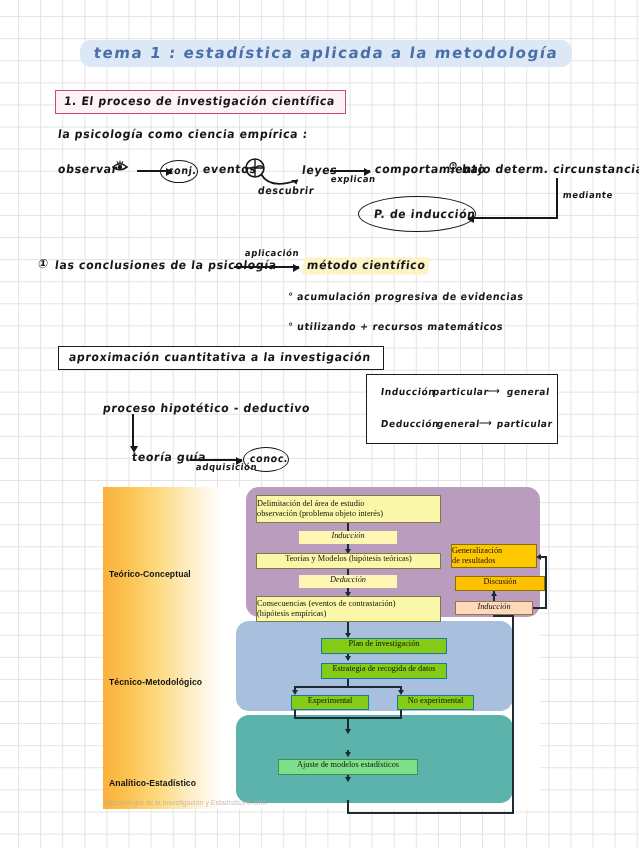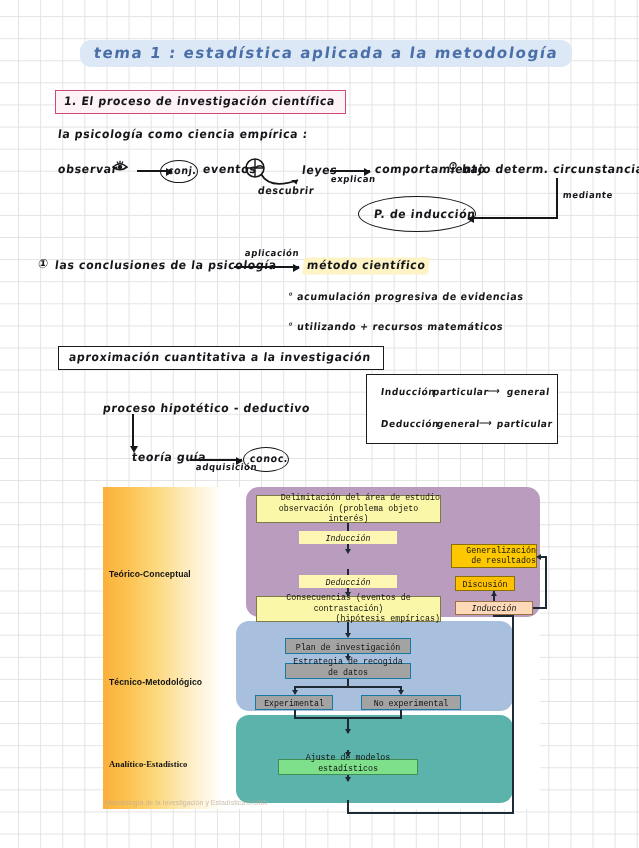--- a/index.html
+++ b/index.html
@@ -106,31 +106,31 @@
   }
   #heading-block{
     position:absolute;left:6px;top:14px;width:122px;text-align:center;
   }
   .panel{position:absolute;border-radius:13px;}
   #panel-purple{left:143px;top:0px;width:294px;height:130px;background:#b99cbe;}
   #panel-blue{left:133px;top:134px;width:277px;height:90px;background:#a8c0dd;}
   #panel-green{left:133px;top:228px;width:277px;height:88px;background:#5bb3ab;}
   .nodebox{
     position:absolute;border:1px solid #4a4a38;
-    font-family:Liberation Mono, monospace;
+    font-family:Liberation Serif, serif;
     font-size:8.3px;color:#12120f;text-align:center;
-    display:flex;align-items:flex-end;justify-content:center;
+    display:flex;align-items:flex-start;justify-content:center;
     line-height:10.4px;box-sizing:border-box;
   }
   .yellowbox{background:#fbf7a8;border-color:#7d7a4a;}
   .labelbox{background:#fdf7b3;border:none;font-style:italic;}
   .goldbox{background:#fdc800;border-color:#8a7000;}
   .goldbox2{background:#ffc000;border-color:#8a7000;}
   .peachbox{background:#fcd9b8;border-color:#9c7147;font-style:italic;}
-  .cyanbox{background:#a3a3a3;border-color:#1878a0;}
+  .cyanbox{background:#84cc16;border-color:#1878a0;margin-left:36px;}
   .greenbox{background:#7ee08b;border-color:#3f8f52;}
   .dline{position:absolute;background:#1e2a33;}
   .dline-arrow{position:absolute;width:0;height:0;}
   .arrow-down{
     border-left:3.5px solid transparent;border-right:3.5px solid transparent;
     border-top:5px solid #1e2a33;
   }
   .arrow-left{
     border-top:3.5px solid transparent;border-bottom:3.5px solid transparent;
     border-right:5px solid #1e2a33;
@@ -230,46 +230,47 @@
 
     <div id="grad-band"></div>
 
     <div class="panel" id="panel-purple"></div>
     <div class="panel" id="panel-blue"></div>
     <div class="panel" id="panel-green"></div>
 
 
     <div class="level-label" style="left:6px;top:82px;width:122px;">Teórico-Conceptual</div>
     <div class="level-label" style="left:6px;top:190px;width:128px;">Técnico-Metodológico</div>
-    <div class="level-label" style="left:6px;top:272px;width:128px;font-family:Liberation Serif, serif;">Analítico-Estadístico</div>
+    <div class="level-label" style="left:6px;top:291px;width:128px;">Analítico-Estadístico</div>
 
     <div class="nodebox yellowbox" style="left:153px;top:8px;width:185px;height:28px;flex-direction:column;">
       <span>Delimitación del área  de estudio</span>
       <span>observación  (problema objeto interés)</span>
     </div>
     <div class="dline" style="left:244px;top:36px;width:2px;height:8px;"></div>
     <div class="nodebox labelbox" style="left:196px;top:44px;width:98px;height:13px;">Inducción</div>
     <div class="dline" style="left:244px;top:57px;width:2px;height:7px;"></div>
     <div class="dline-arrow arrow-down" style="left:241.5px;top:62px;"></div>
 
+    <div class="nodebox yellowbox" style="left:153px;top:66px;width:185px;height:16px;">Teorías y Modelos (hipótesis teóricas)</div>
     <div class="dline" style="left:244px;top:82px;width:2px;height:6px;"></div>
     <div class="nodebox labelbox" style="left:196px;top:88px;width:98px;height:13px;">Deducción</div>
     <div class="dline" style="left:244px;top:101px;width:2px;height:6px;"></div>
     <div class="dline-arrow arrow-down" style="left:241.5px;top:105px;"></div>
 
     <div class="nodebox yellowbox" style="left:153px;top:109px;width:185px;height:26px;flex-direction:column;">
       <span>Consecuencias  (eventos de contrastación)</span>
       <span>(hipótesis empíricas)</span>
     </div>
 
     <div class="nodebox goldbox" style="left:348px;top:57px;width:86px;height:24px;flex-direction:column;">
       <span>Generalización</span>
       <span>de resultados</span>
     </div>
-    <div class="nodebox goldbox2" style="left:352px;top:89px;width:60px;height:15px;">Discusión</div>
+    <div class="nodebox goldbox2" style="left:352px;top:89px;width:90px;height:15px;">Discusión</div>
     <div class="dline" style="left:390px;top:104px;width:2px;height:10px;"></div>
     <div class="dline-arrow arrow-up" style="left:387.5px;top:104px;"></div>
     <div class="nodebox peachbox" style="left:352px;top:114px;width:78px;height:14px;">Inducción</div>
 
     <div class="dline" style="left:430px;top:120px;width:14px;height:2px;"></div>
     <div class="dline" style="left:442px;top:69px;width:2px;height:53px;"></div>
     <div class="dline" style="left:436px;top:69px;width:8px;height:2px;"></div>
     <div class="dline-arrow arrow-left" style="left:433px;top:66.5px;"></div>
 
     <div class="dline" style="left:244px;top:135px;width:2px;height:14px;"></div>
@@ -281,21 +282,21 @@
     <div class="nodebox cyanbox" style="left:182px;top:176px;width:126px;height:16px;">Estrategia de recogida de datos</div>
 
     <div class="dline" style="left:244px;top:192px;width:2px;height:8px;"></div>
     <div class="dline" style="left:191px;top:199px;width:108px;height:2px;"></div>
     <div class="dline" style="left:191px;top:199px;width:2px;height:7px;"></div>
     <div class="dline" style="left:297px;top:199px;width:2px;height:7px;"></div>
     <div class="dline-arrow arrow-down" style="left:188.5px;top:203px;"></div>
     <div class="dline-arrow arrow-down" style="left:294.5px;top:203px;"></div>
 
     <div class="nodebox cyanbox" style="left:152px;top:208px;width:78px;height:15px;">Experimental</div>
-    <div class="nodebox cyanbox" style="left:258px;top:208px;width:100px;height:15px;">No experimental</div>
+    <div class="nodebox cyanbox" style="left:258px;top:208px;width:77px;height:15px;">No experimental</div>
 
     <div class="dline" style="left:191px;top:223px;width:2px;height:9px;"></div>
     <div class="dline" style="left:297px;top:223px;width:2px;height:9px;"></div>
     <div class="dline" style="left:191px;top:230px;width:108px;height:2px;"></div>
     <div class="dline" style="left:244px;top:230px;width:2px;height:16px;"></div>
     <div class="dline-arrow arrow-down" style="left:241.5px;top:242px;"></div>
 
     <div class="dline" style="left:244px;top:263px;width:2px;height:6px;"></div>
     <div class="dline-arrow arrow-down" style="left:241.5px;top:265px;"></div>
     <div class="nodebox greenbox" style="left:175px;top:272px;width:140px;height:16px;">Ajuste de modelos estadísticos</div>

